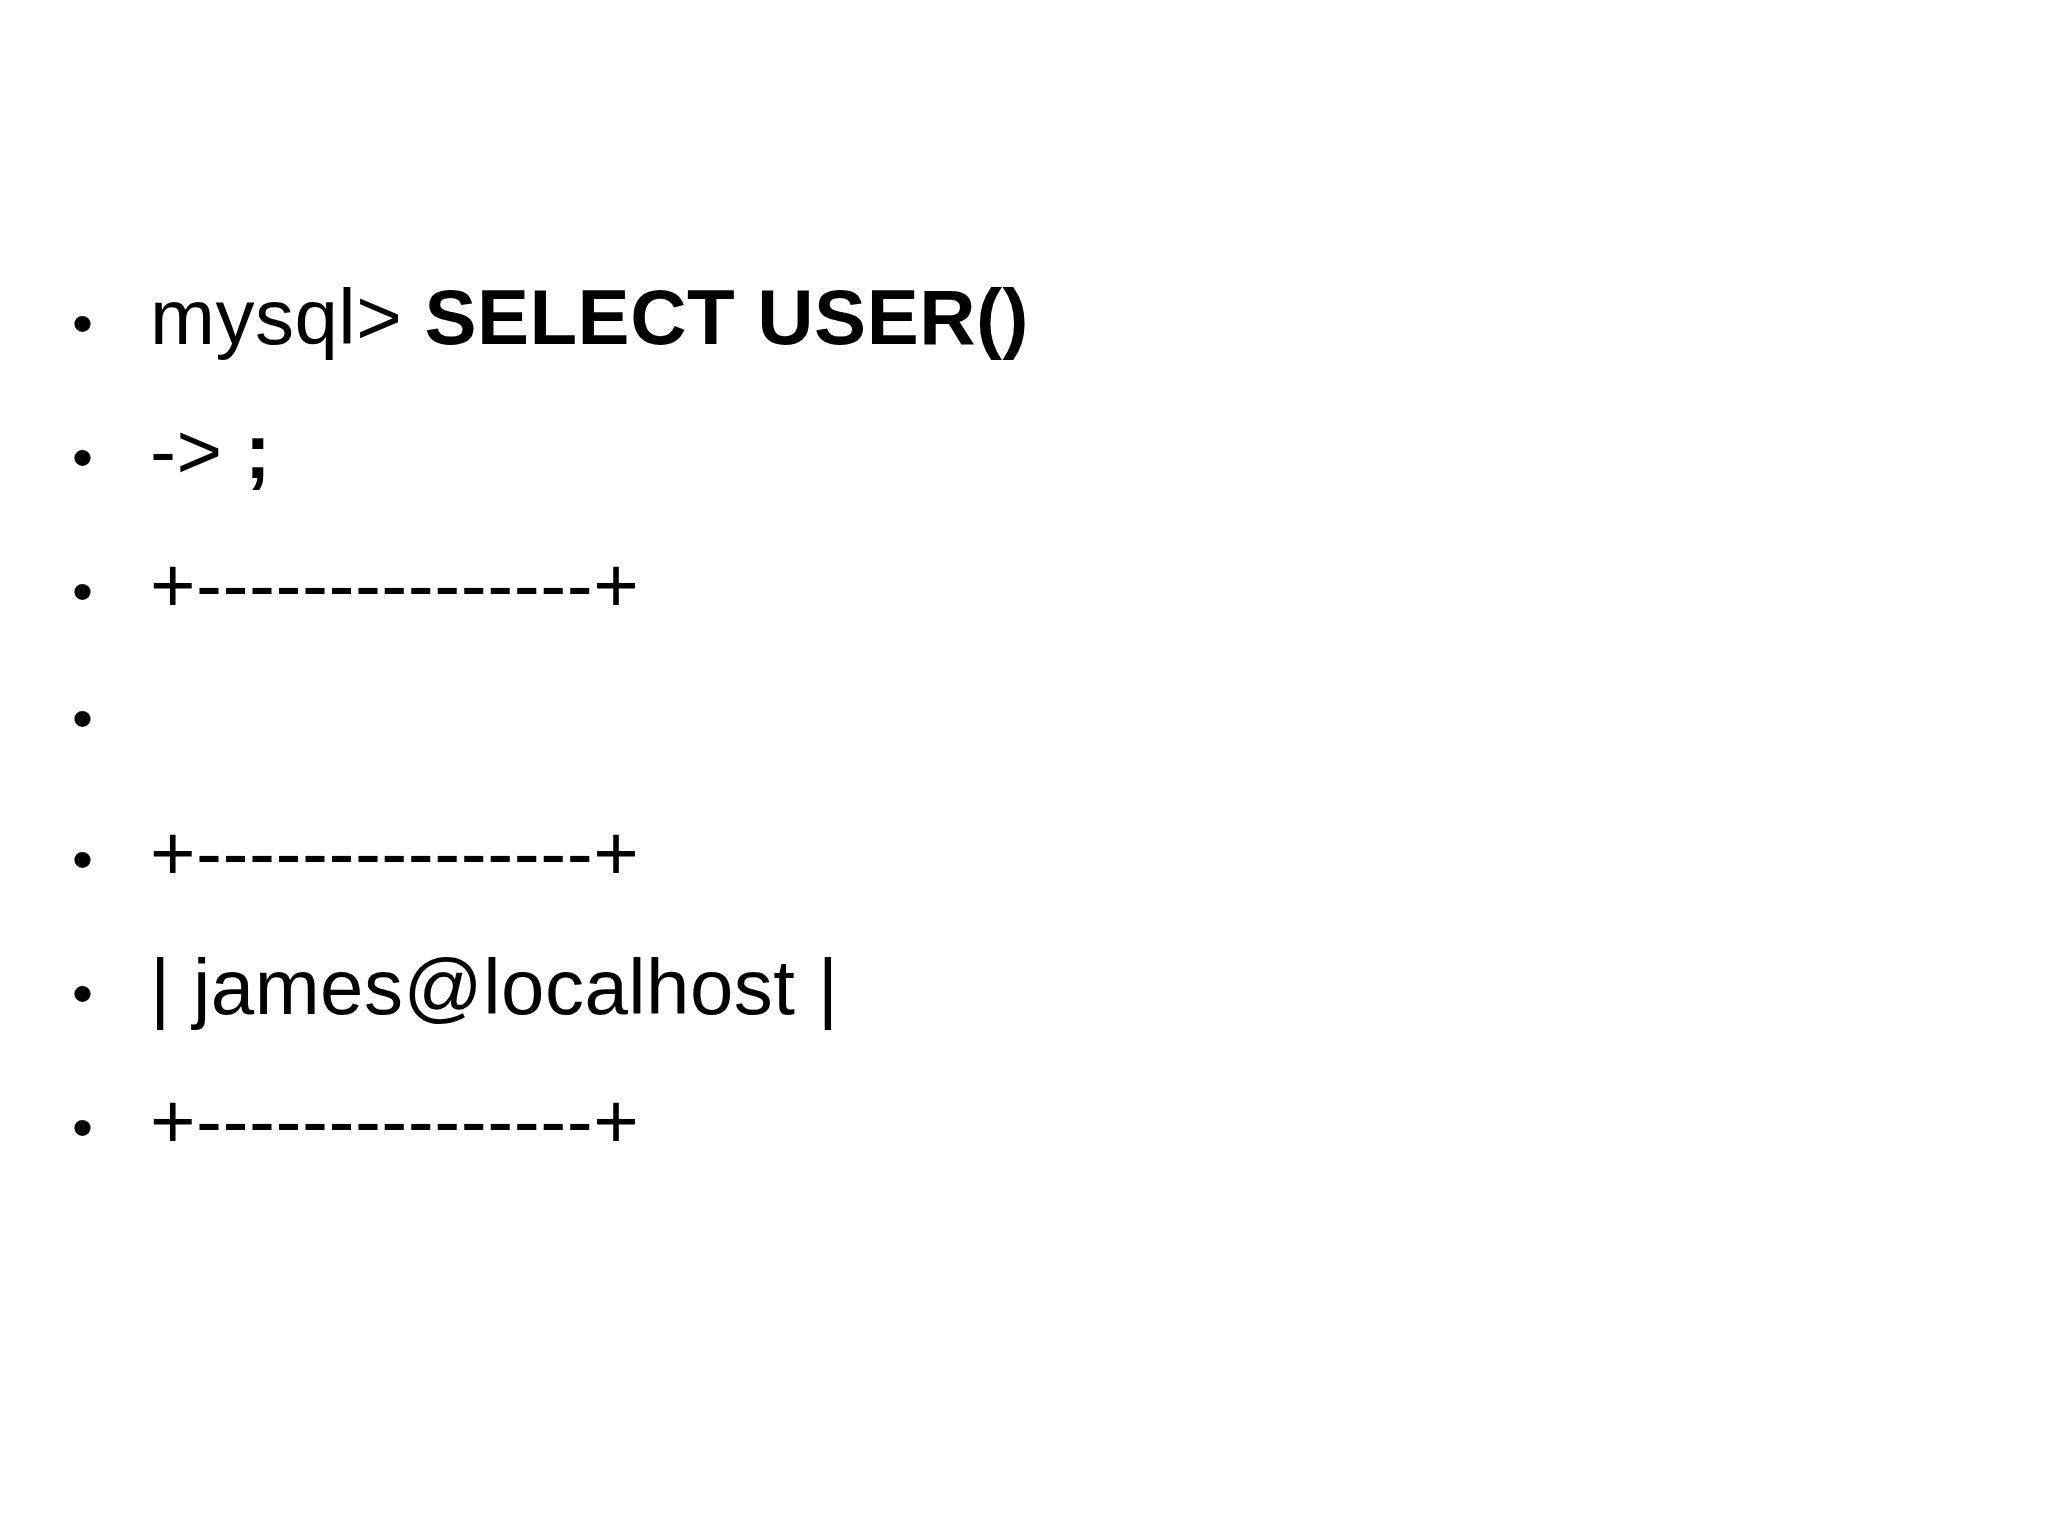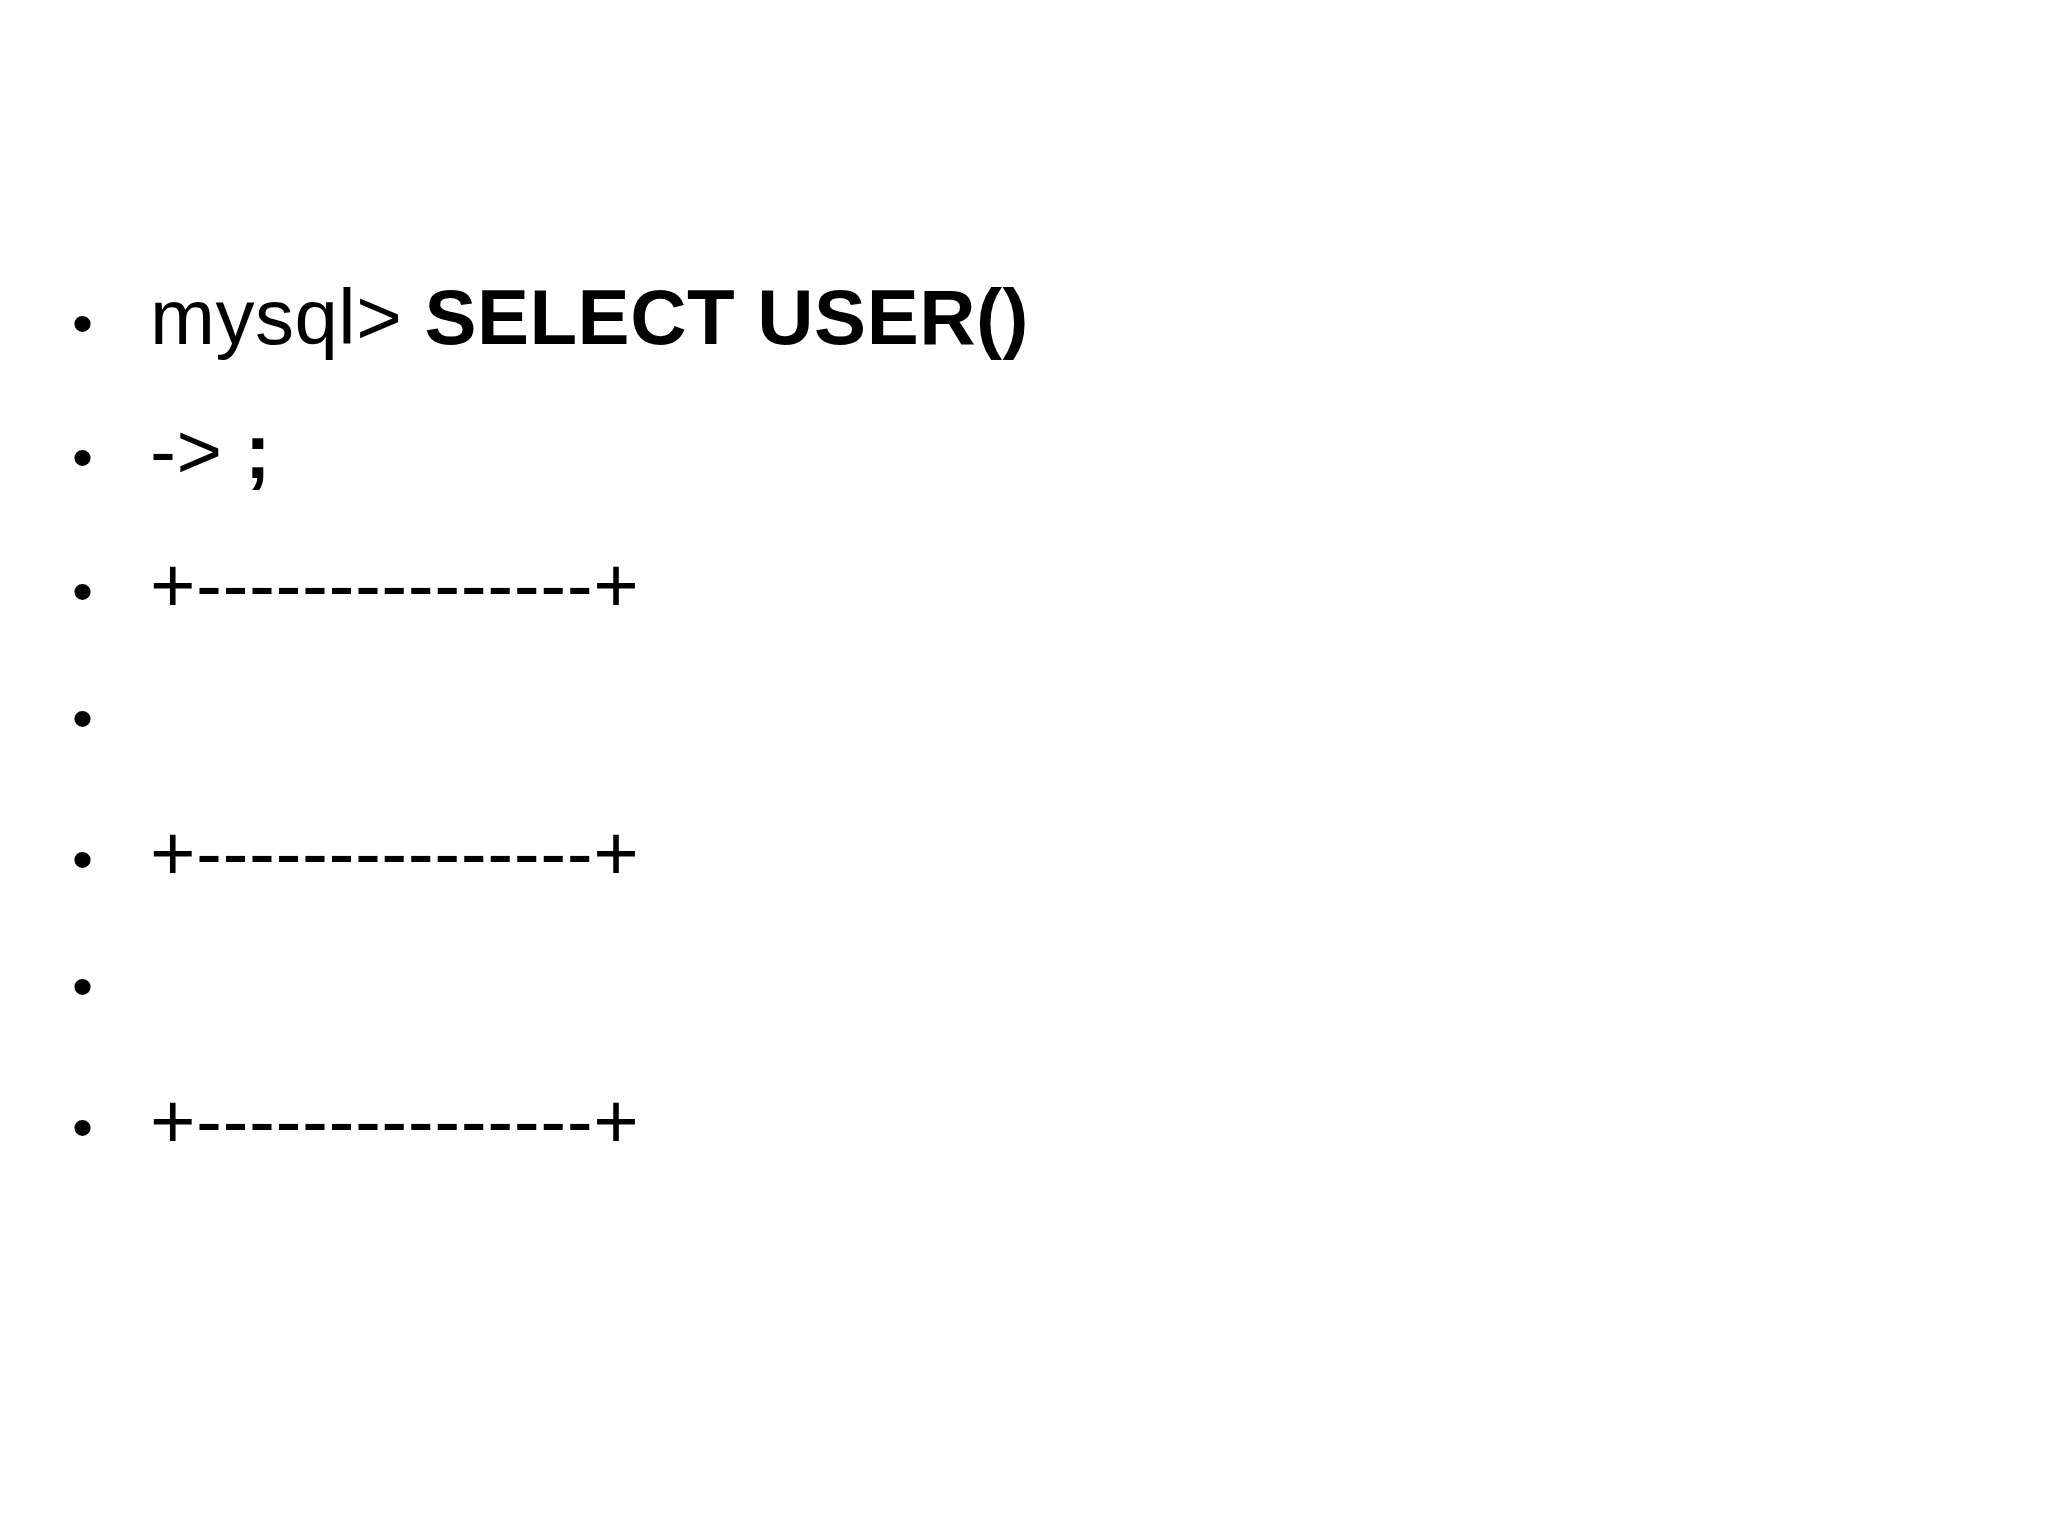--- a/index.html
+++ b/index.html
@@ -70,20 +70,21 @@
     <span class="bullet">•</span>
   </li>
 
   <li class="bullet-line">
     <span class="bullet">•</span>
     <span class="line-text"><span class="seg-regular">+---------------+</span></span>
   </li>
 
   <li class="bullet-line">
     <span class="bullet">•</span>
+    <span class="line-text"><span class="seg-regular">| james@localhost |</span></span>
   </li>
 
   <li class="bullet-line">
     <span class="bullet">•</span>
     <span class="line-text"><span class="seg-regular">+---------------+</span></span>
   </li>
 </ul>
 </div>
 
 </body></html>

